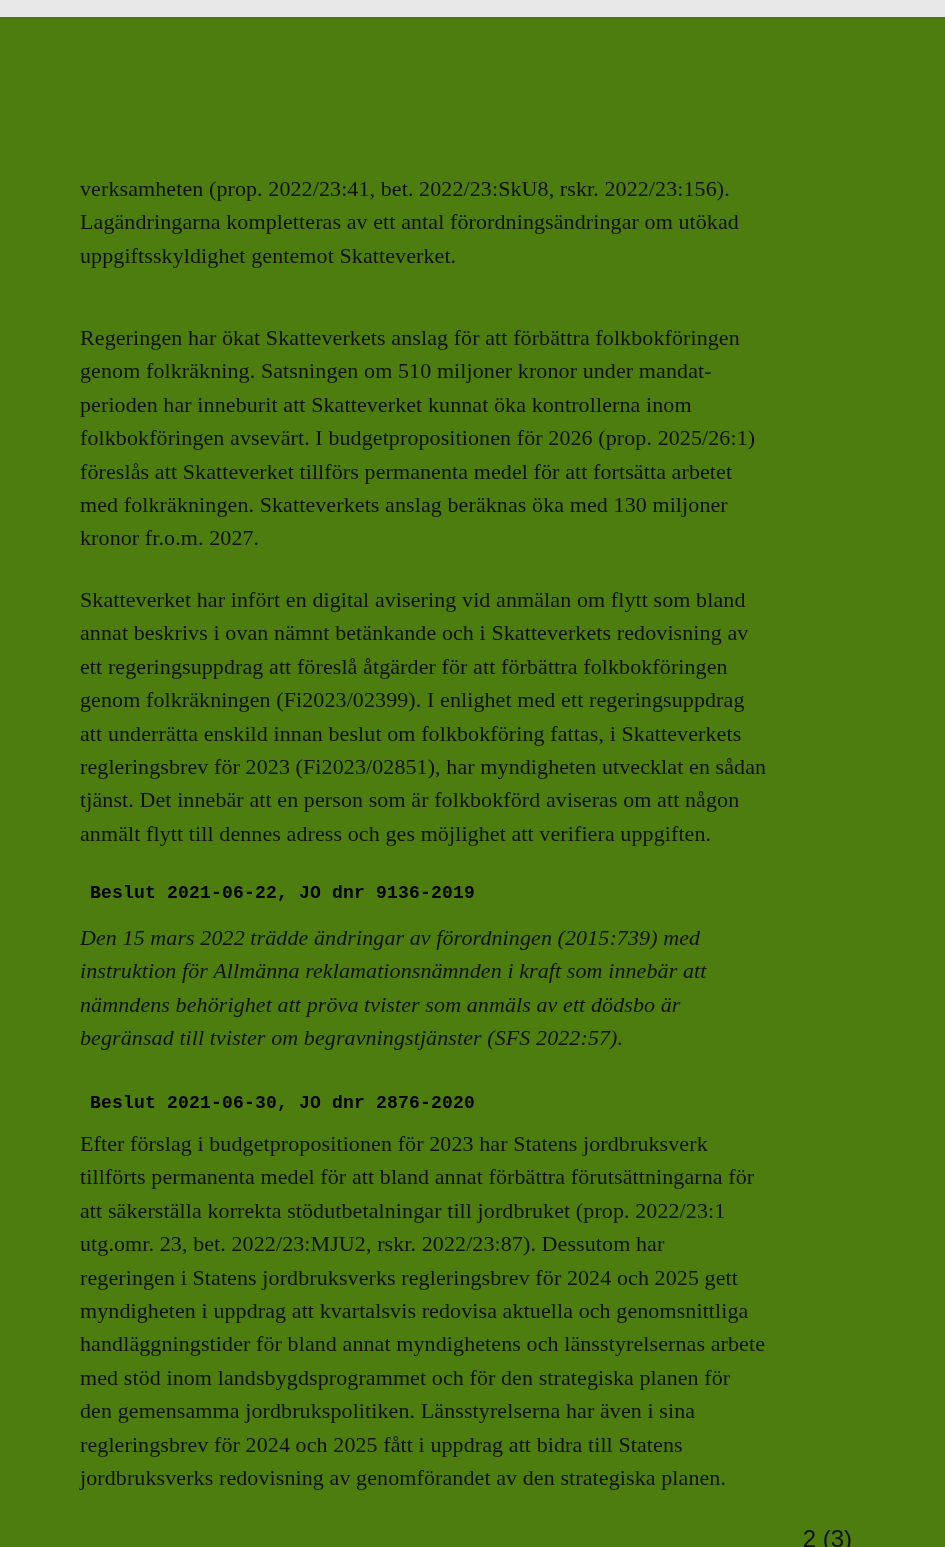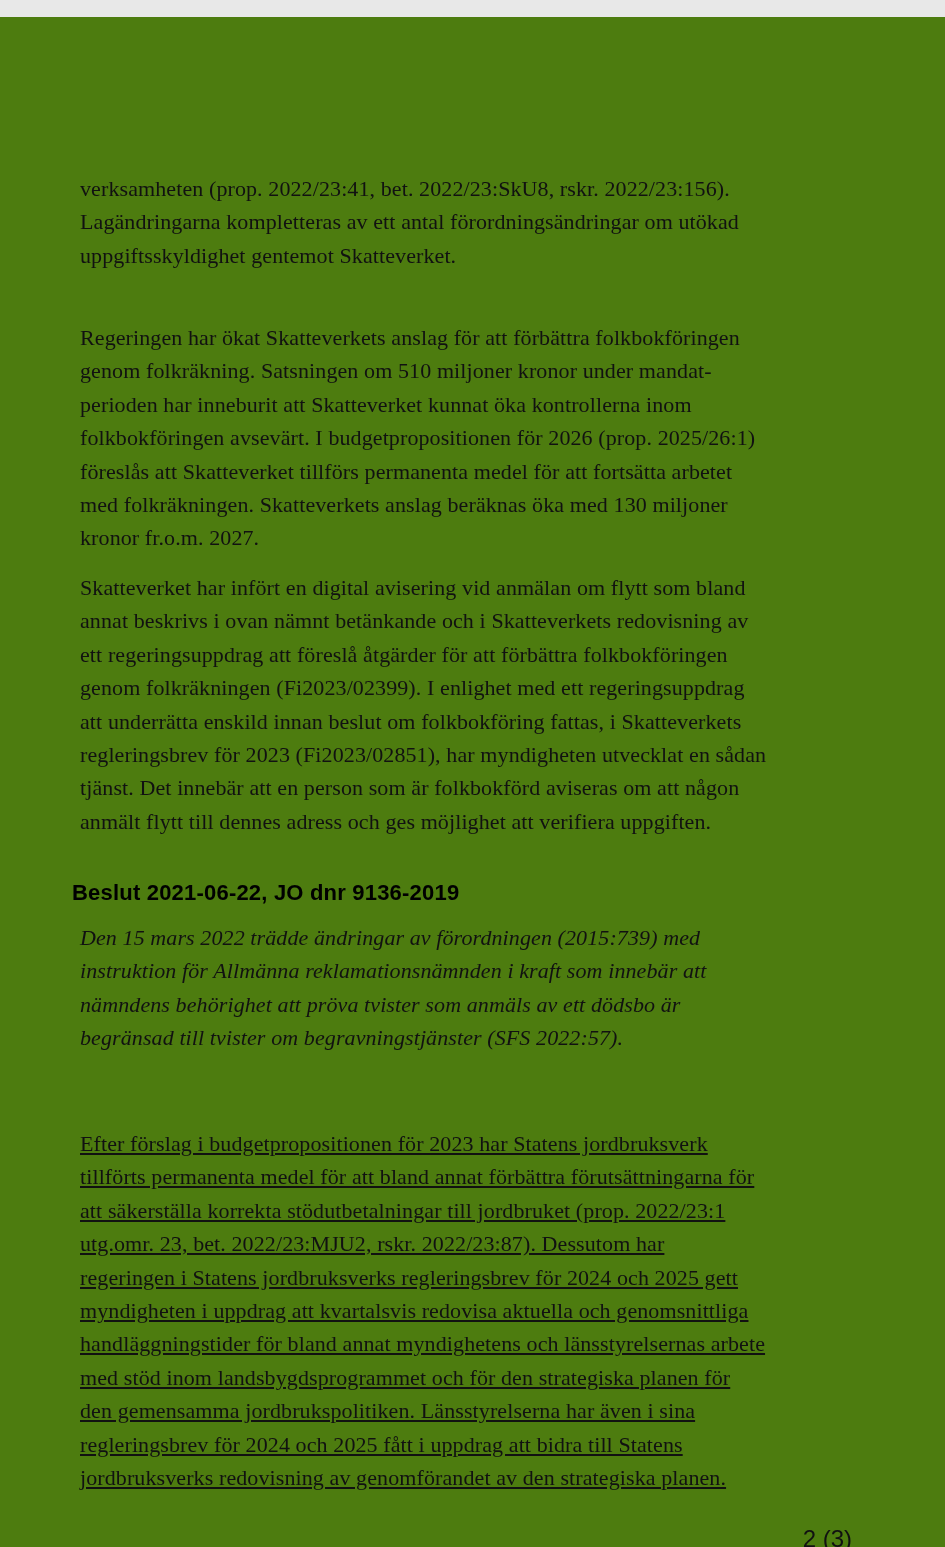--- a/index.html
+++ b/index.html
@@ -23,47 +23,47 @@
     margin: 0;
     font-family: "Liberation Serif", "DejaVu Serif", serif;
     font-size: 22px;
     line-height: 33.4px;
     letter-spacing: 0.1px;
     white-space: pre-line;
     color: #111111;
   }
   .section-heading {
     position: absolute;
-    left: 72px;
+    left: 90px;
     margin: 0;
-    font-family: Liberation Sans, sans-serif;
+    font-family: Liberation Mono, monospace;
     font-weight: 700;
-    font-size: 22px;
+    font-size: 18px;
     line-height: 30px;
     letter-spacing: 0.2px;
     white-space: nowrap;
     color: #000000;
   }
   .page-number {
     position: absolute;
     top: 1510px;
     right: 93px;
     font-family: "Liberation Sans", "DejaVu Sans", sans-serif;
     font-size: 24px;
     line-height: 24px;
     color: #111111;
     text-align: right;
   }
   .p1 { top: 155px; }
   .p2 { top: 304px; }
-  .p3 { top: 554px; }
+  .p3 { top: 566px; }
   .h1 { top: 861px; }
   .p4 { top: 904px; font-style: italic; }
   .h2 { top: 1071px; }
-  .p5 { top: 1110px; text-decoration: underline; }
+  .p5 { top: 1110px; }
 </style>
 </head>
 <body>
 
 <div class="page">
 
   <p class="body-text p1">verksamheten (prop. 2022/23:41, bet. 2022/23:SkU8, rskr. 2022/23:156).
 Lagändringarna kompletteras av ett antal förordningsändringar om utökad
 uppgiftsskyldighet gentemot Skatteverket.</p>
 
@@ -84,20 +84,21 @@
 tjänst. Det innebär att en person som är folkbokförd aviseras om att någon
 anmält flytt till dennes adress och ges möjlighet att verifiera uppgiften.</p>
 
   <h2 class="section-heading h1">Beslut 2021-06-22, JO dnr 9136-2019</h2>
 
   <p class="body-text p4">Den 15 mars 2022 trädde ändringar av förordningen (2015:739) med
 instruktion för Allmänna reklamationsnämnden i kraft som innebär att
 nämndens behörighet att pröva tvister som anmäls av ett dödsbo är
 begränsad till tvister om begravningstjänster (SFS 2022:57).</p>
 
+  <h2 class="section-heading h2">Beslut 2021-06-30, JO dnr 2876-2020</h2>
 
   <p class="body-text p5">Efter förslag i budgetpropositionen för 2023 har Statens jordbruksverk
 tillförts permanenta medel för att bland annat förbättra förutsättningarna för
 att säkerställa korrekta stödutbetalningar till jordbruket (prop. 2022/23:1
 utg.omr. 23, bet. 2022/23:MJU2, rskr. 2022/23:87). Dessutom har
 regeringen i Statens jordbruksverks regleringsbrev för 2024 och 2025 gett
 myndigheten i uppdrag att kvartalsvis redovisa aktuella och genomsnittliga
 handläggningstider för bland annat myndighetens och länsstyrelsernas arbete
 med stöd inom landsbygdsprogrammet och för den strategiska planen för
 den gemensamma jordbrukspolitiken. Länsstyrelserna har även i sina

